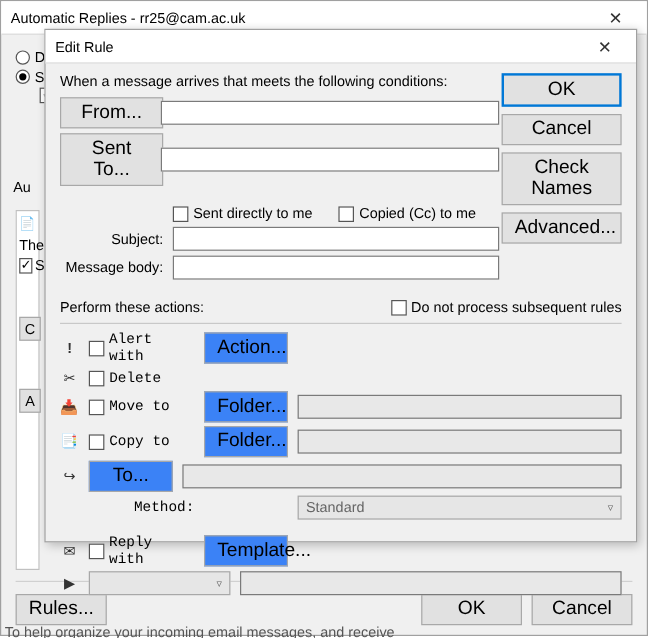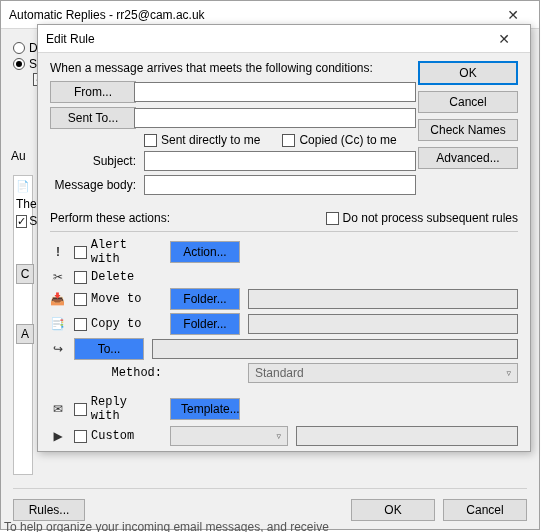--- a/index.html
+++ b/index.html
@@ -60,21 +60,21 @@
     display: inline-flex; align-items: center; justify-content: center;
     font-size: 10px; line-height: 1;
   }
   .checkbox.checked::after{content:"✓";font-size:11px;}
   .btn {
     border: 1px solid #a8a8a8;
     background: #e1e1e1;
     padding: 3px 10px;
     min-width: 72px;
     text-align: center;
-    font-size: 12px;
+    font-size: 16px;
   }
   .btn.small { min-width: 64px; padding: 2px 8px; font-size:12px;}
   .btn.primary { border: 2px solid #0078d7; background:#e1e1e1;}
   .textbox {
     border: 1px solid #7a7a7a;
     background: #fff;
     height: 20px;
   }
   .textbox.ro { background:#e8e8e8; }
   .bottom-btns {
@@ -99,21 +99,21 @@
   .cond-area {
     display:flex; gap:2px;
   }
   .cond-left { flex:1; }
   .cond-right { display:flex; flex-direction:column; gap:6px; width:100px;}
   .row { display:flex; align-items:center; gap:8px; margin:4px 0;}
   .lbl-col { width:86px; text-align:right;}
   .lbl-col-btn { width:76px;}
   .lbl-col-btn .btn{ width:86px; min-width:0;}
   .field-col { flex:1; }
-  .chk-row {display:flex; gap:22px; margin:4px 0 4px 94px; align-items:center;}
+  .chk-row {display:flex; gap:22px; margin:16px 0 4px 94px; align-items:center;}
   .chk-row label{display:flex;align-items:center;gap:4px;}
   .actions-head{display:flex;justify-content:space-between;align-items:center;margin:12px 0 6px 0;}
   .action-row{
     display:flex;align-items:center;gap:8px;margin:3px 0;
   }
   .icon{width:16px;height:16px;display:flex;align-items:center;justify-content:center;font-size:12px;color:#333;}
   .action-chk{display:flex;align-items:center;gap:4px;width:88px;font-family:Liberation Mono, monospace;}
   .action-btn{width:70px;min-width:0;background:#3b82f6;}
   .action-field{flex:1;}
   .combo{
@@ -312,24 +312,20 @@
       <span class="icon">✉</span>
       <label class="action-chk">
         <span class="checkbox"></span>
         <span>Reply with</span>
       </label>
       <div class="btn action-btn">Template...</div>
     </div>
 
     <div class="action-row">
       <span class="icon">▶</span>
-      <label class="action-chk">
-        <span class="checkbox"></span>
-        <span>Custom</span>
-      </label>
       <div style="width:118px">
         <div class="combo" style="width:118px">
           <span></span>
             <span class="arrow">▿</span>
         </div>
       </div>
       <div class="action-field">
           <div class="textbox ro"></div>
         </div>
     </div>

